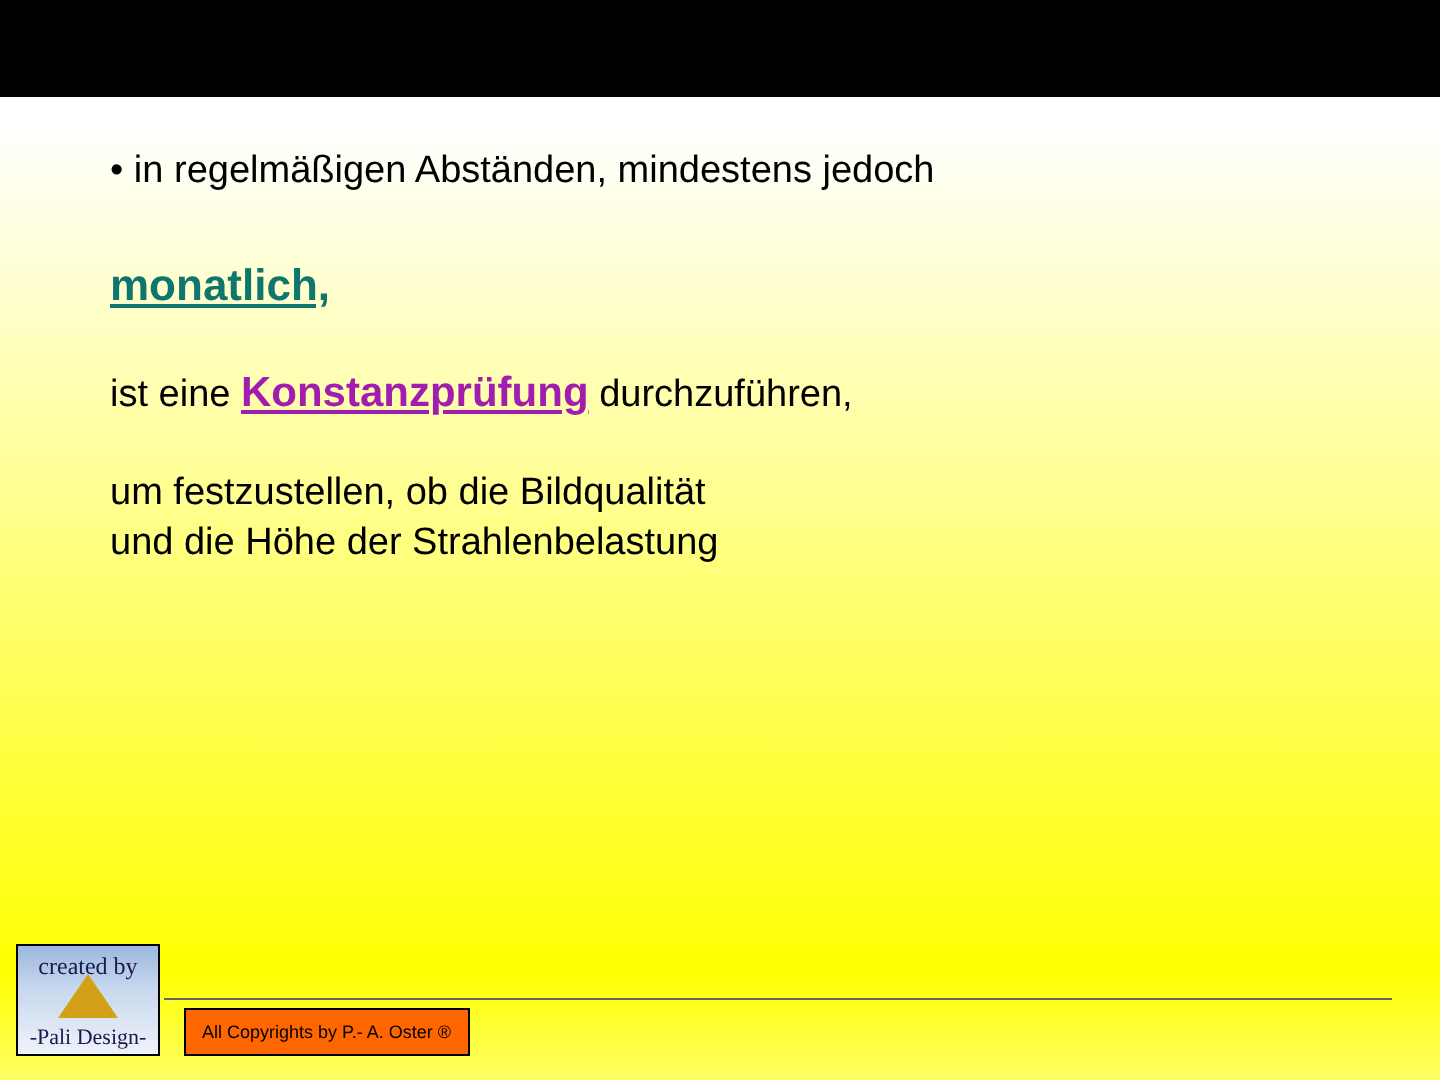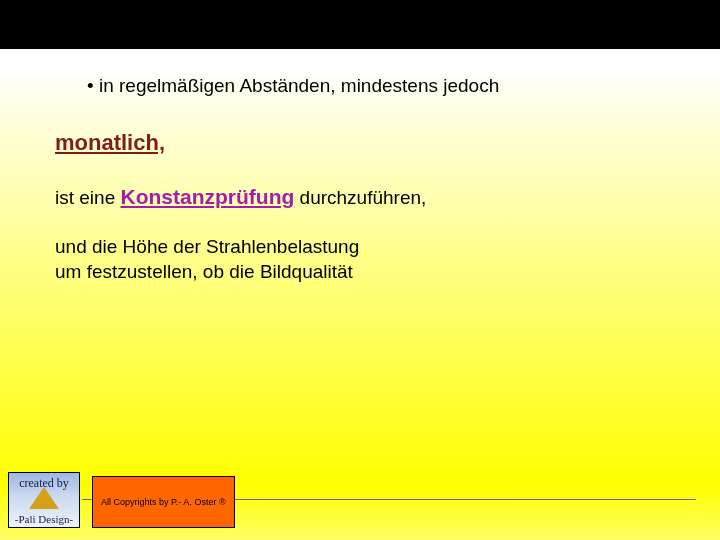--- a/index.html
+++ b/index.html
@@ -13,26 +13,26 @@
   }
   .content {
     position: absolute;
     top: 74px;
     left: 55px;
     right: 30px;
     color: #000;
     font-size: 19px;
     line-height: 1.3;
   }
-  .line1 { margin-bottom: 30px; margin-left: 32px; }
+  .line1 { margin-bottom: 30px; }
   .line2 { margin-bottom: 26px; }
   .line3 { margin-bottom: 24px; }
   .line4 { margin-bottom: 28px; }
   .emph-red {
-    color: #7f1d1d;
+    color: #0f766e;
     font-weight: bold;
     text-decoration: underline;
     font-size: 22px;
   }
   .emph-red-sm {
     color: #a21caf;
     font-weight: bold;
     text-decoration: underline;
     font-size: 21px;
   }
@@ -84,38 +84,38 @@
     margin-left: 2px;
     margin-bottom: 28px;
   }
   .copyright {
     position: absolute;
     left: 92px;
     bottom: 12px;
     background: #ff6600;
     color: #000;
     font-size: 9px;
-    padding: 20px 8px;
+    padding: 6px 8px;
     border: 1px solid #000;
   }
 </style>
 </head>
 <body>
 
 <div class="content">
   <div class="line1">• in regelmäßigen Abständen, mindestens jedoch</div>
   <div class="line2">
     <span class="emph-red">monatlich,</span>
   </div>
   <div class="line3">
     <span>ist eine </span><span class="emph-red-sm">Konstanzprüfung</span><span> durchzuführen,</span>
   </div>
   <div class="line4">
+    <div>um festzustellen, ob die Bildqualität</div>
     <div>und die Höhe der Strahlenbelastung</div>
-    <div>um festzustellen, ob die Bildqualität</div>
   </div>
 </div>
 
 <div class="footer">
   <div class="logo-box">
     <div class="logo-text-top">created by</div>
     <div class="logo-triangle"></div>
     <div class="logo-text-bottom">-Pali Design-</div>
   </div>
   <div class="hr-line"></div>

